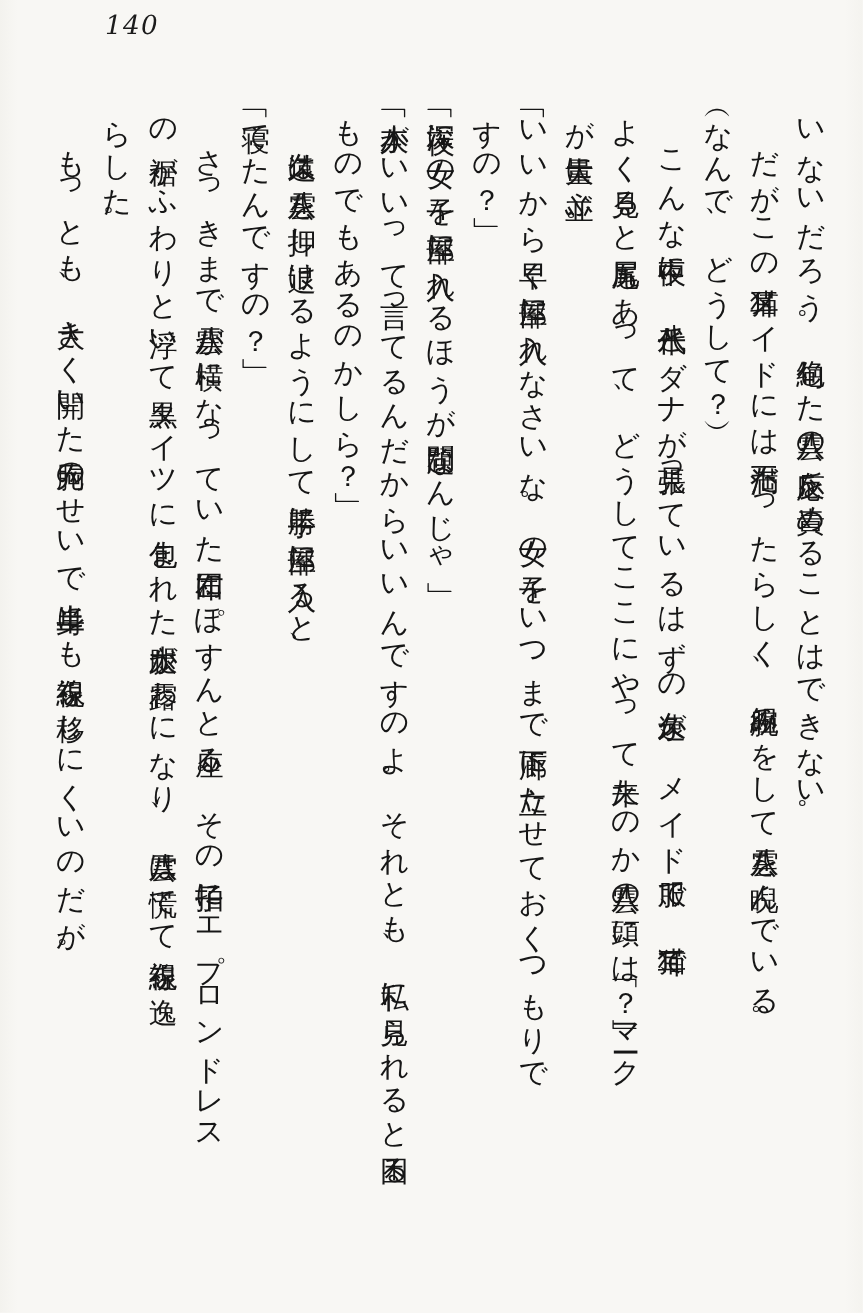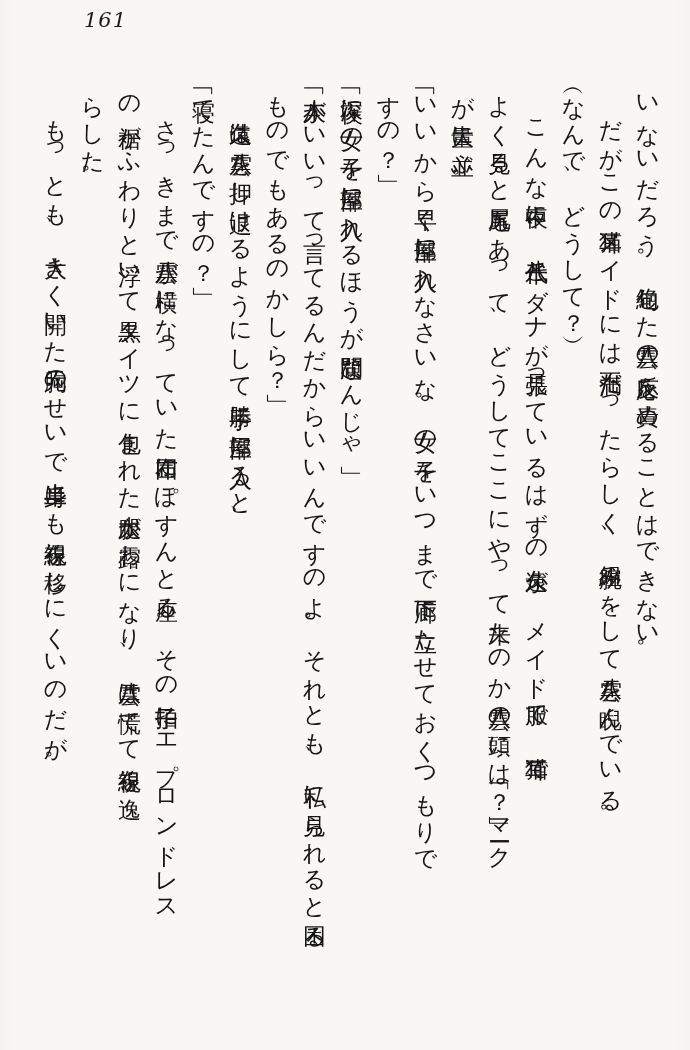--- a/index.html
+++ b/index.html
@@ -45,21 +45,21 @@
   .text-block p {
     margin: 0;
     padding: 0;
     white-space: pre; 
   }
 </style>
 </head>
 <body>
 
 <div class="book-page">
-  <div class="page-number">161</div>
+  <div class="page-number">140</div>
 
   <div class="text-block">
       <p>いないだろう。絶句した八雲の反応を責めることはできない。</p>
       <p>　だがこの猫耳メイドには不満だったらしく、腕組みをして八雲を睨んでいる。</p>
       <p>（なんで、どうして？）</p>
       <p>　こんな夜中に、八千代とダナが見張っているはずの久遠が、メイド服で、猫耳で、
 よく見ると尻尾もあって、どうしてここにやって来たのか八雲の頭には「？」マーク
 が大量に並ぶ。</p>
       <p>「いいから早く部屋に入れなさいな。女の子をいつまで廊下に立たせておくつもりで
 すの？」</p>

